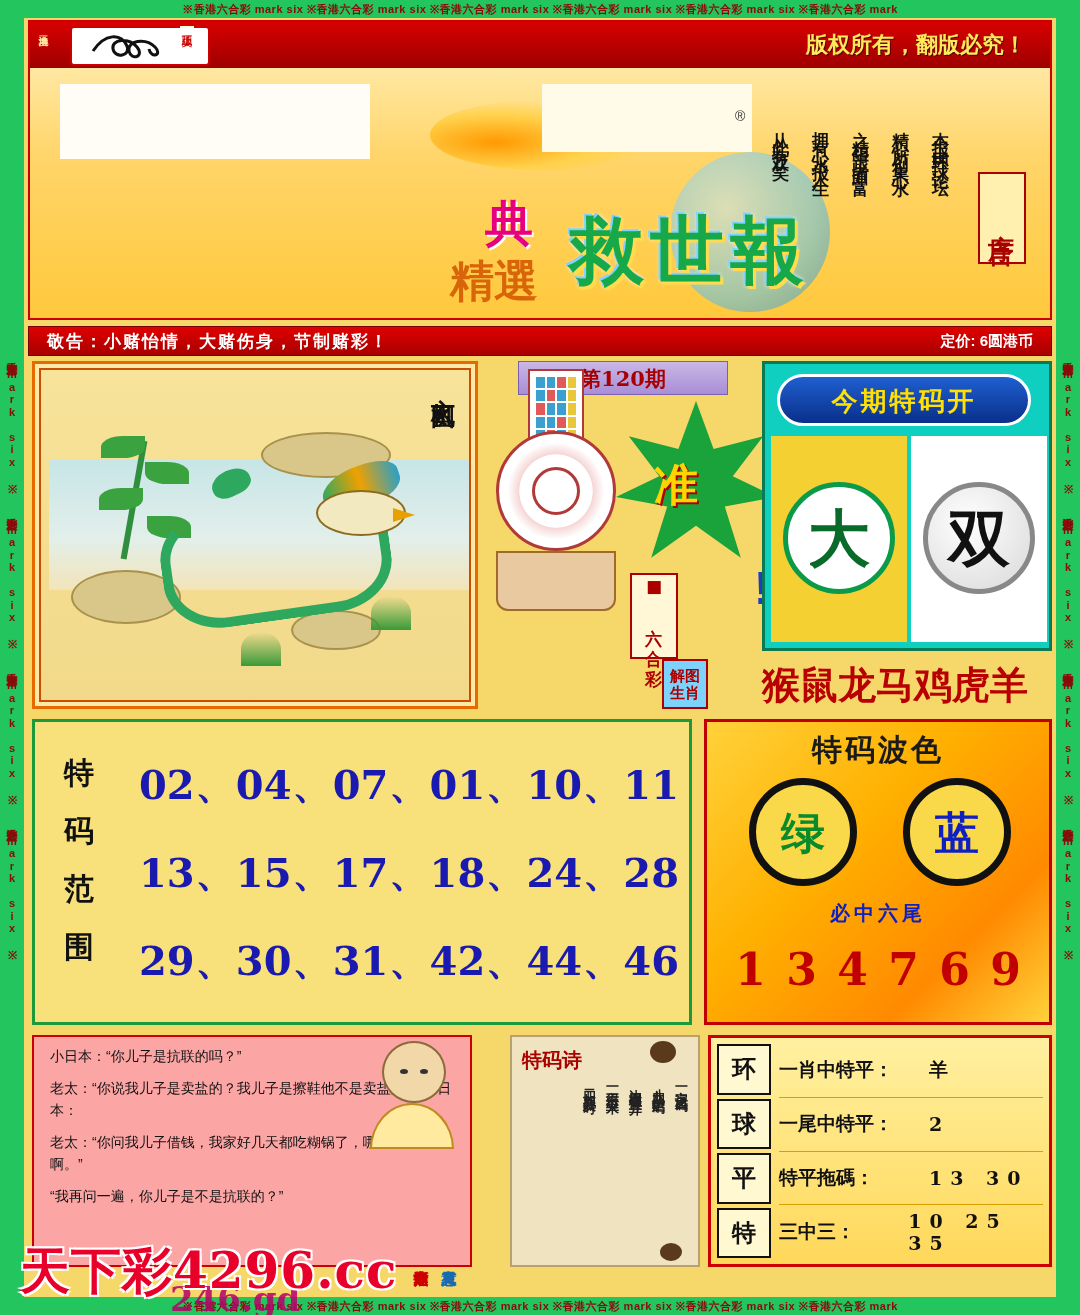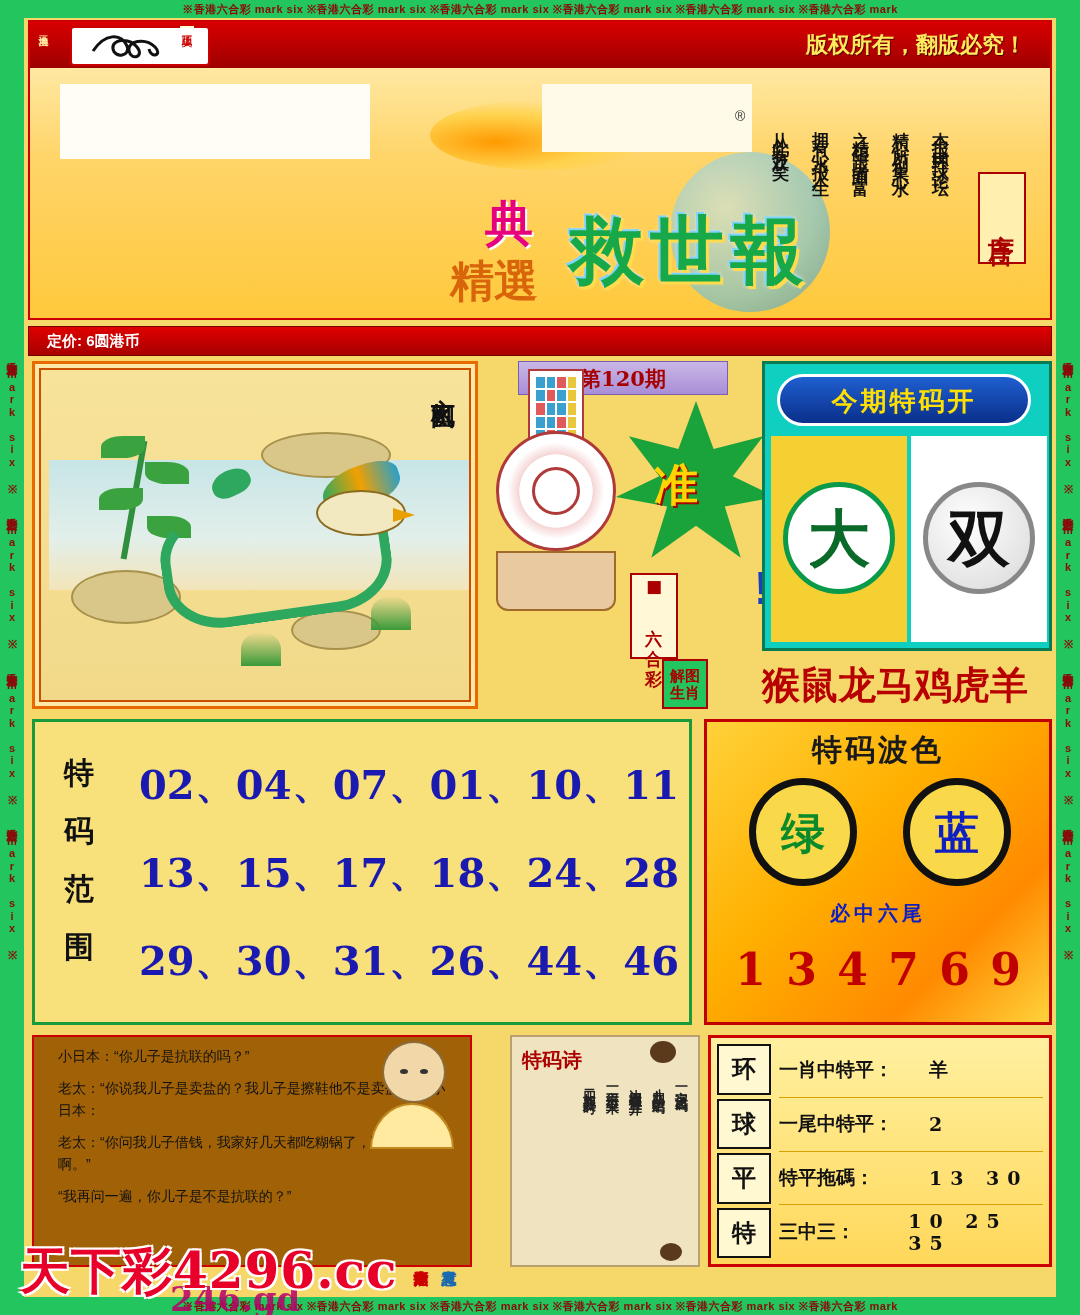--- a/index.html
+++ b/index.html
@@ -203,21 +203,21 @@
   .zodiac-row {
     position:absolute; left:734px; top:296px; width:290px; height:56px;
   }
   .zodiac-chars {
     position:absolute; left:0; top:0; width:290px; height:56px;
     font-size:38px; font-weight:bold; color:#b80000; line-height:56px;
     font-family:"DejaVu Serif", serif; letter-spacing:0px; white-space:nowrap;
   }
   .jie-tag {
     position:absolute; left:-100px; top:2px; width:46px; height:50px;
-    border:2px solid #a00; background:#22c55e; color:#a00; font-size:15px; font-weight:bold;
+    border:2px solid #a00; background:#7dd3fc; color:#a00; font-size:15px; font-weight:bold;
     display:flex; align-items:center; justify-content:center; line-height:17px; text-align:center;
   }
 
   
   .tmfw-wrap { position:relative; margin:6px 4px 0 4px; height:310px; }
   .tmfw {
     position:absolute; left:4px; top:0; width:660px; height:306px;
     border:3px solid #1a9a3a; background:#f8e07a;
   }
   .tmfw-label {
@@ -257,21 +257,21 @@
   .bose-nums {
     position:absolute; left:0; top:222px; width:100%;
     display:flex; justify-content:space-around; padding:0 18px;
     font-family:"DejaVu Serif", serif; font-size:44px; font-weight:bold; color:#c00000;
   }
 
   
   .bottomrow { position:relative; margin:6px 4px 0 4px; height:236px; }
   .joke {
     position:absolute; left:4px; top:0; width:440px; height:232px;
-    border:2px solid #c00; background:#a16207; padding:8px 24px;
+    border:2px solid #c00; background:#fca5a5; padding:8px 16px;
     font-size:14px; color:#111; line-height:22px;
   }
   .joke p { margin:0 0 10px 0; }
   .joke-face {
     position:absolute; right:8px; top:4px; width:96px; height:110px;
   }
   .jf-head { position:absolute; left:16px; top:0; width:64px; height:62px; border-radius:50%; background:#f2d8a8; border:2px solid #8a6b3a; }
   .jf-eye { position:absolute; top:28px; width:8px; height:5px; background:#333; border-radius:50%; }
   .jf-fan { position:absolute; left:4px; top:62px; width:84px; height:46px; background:#ffeaa0; border:2px solid #c08a20; border-radius:50% 50% 0 0 / 100% 100% 0 0; }
   .joke-side {
@@ -367,20 +367,21 @@
         <div class="col">本报由环球论坛</div>
         <div class="col">精心所创集心水</div>
         <div class="col">之精华跟者即富</div>
         <div class="col">拥有心水报人生</div>
         <div class="col">从此有欢笑</div>
       </div>
       <div class="mh-xuyan">序言</div>
     </div>
 
     <div class="warnbar">
+      <div>敬告：小赌怡情，大赌伤身，节制赌彩！</div>
       <div class="price">定价: 6圆港币</div>
     </div>
 
     <div class="midrow">
 
       <div class="xuanji">
         <div class="xuanji-inner">
           <div class="water"></div>
           <div class="plant"></div>
           <div class="leaf" style="left:60px; top:66px;"></div>
@@ -488,21 +489,21 @@
             <span>、</span>
             <span>28</span>
           </div>
           <div class="tmfw-row">
             <span>29</span>
             <span>、</span>
             <span>30</span>
             <span>、</span>
             <span>31</span>
             <span>、</span>
-            <span>26</span>
+            <span>42</span>
             <span>、</span>
             <span>44</span>
             <span>、</span>
             <span>46</span>
           </div>
         </div>
       </div>
 
       <div class="bose">
         <div class="bose-title">特码波色</div>

